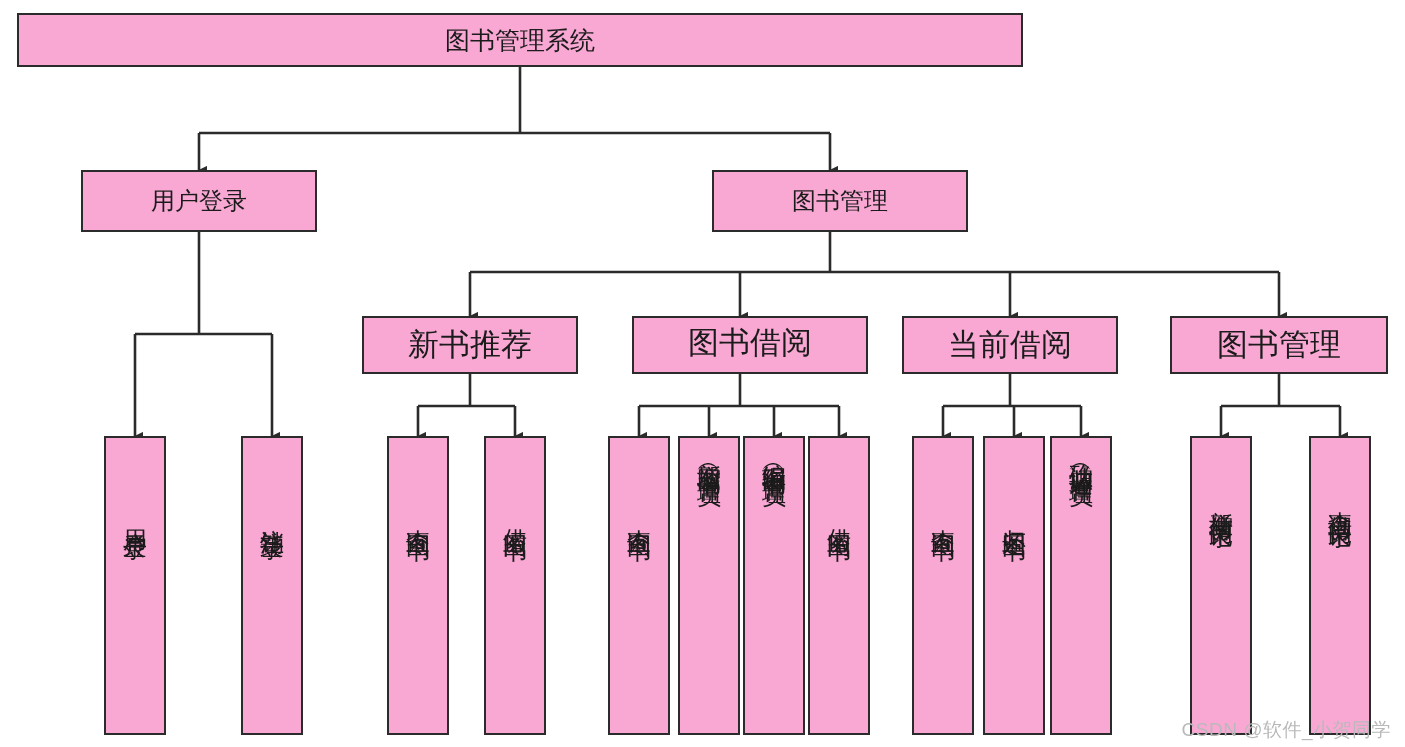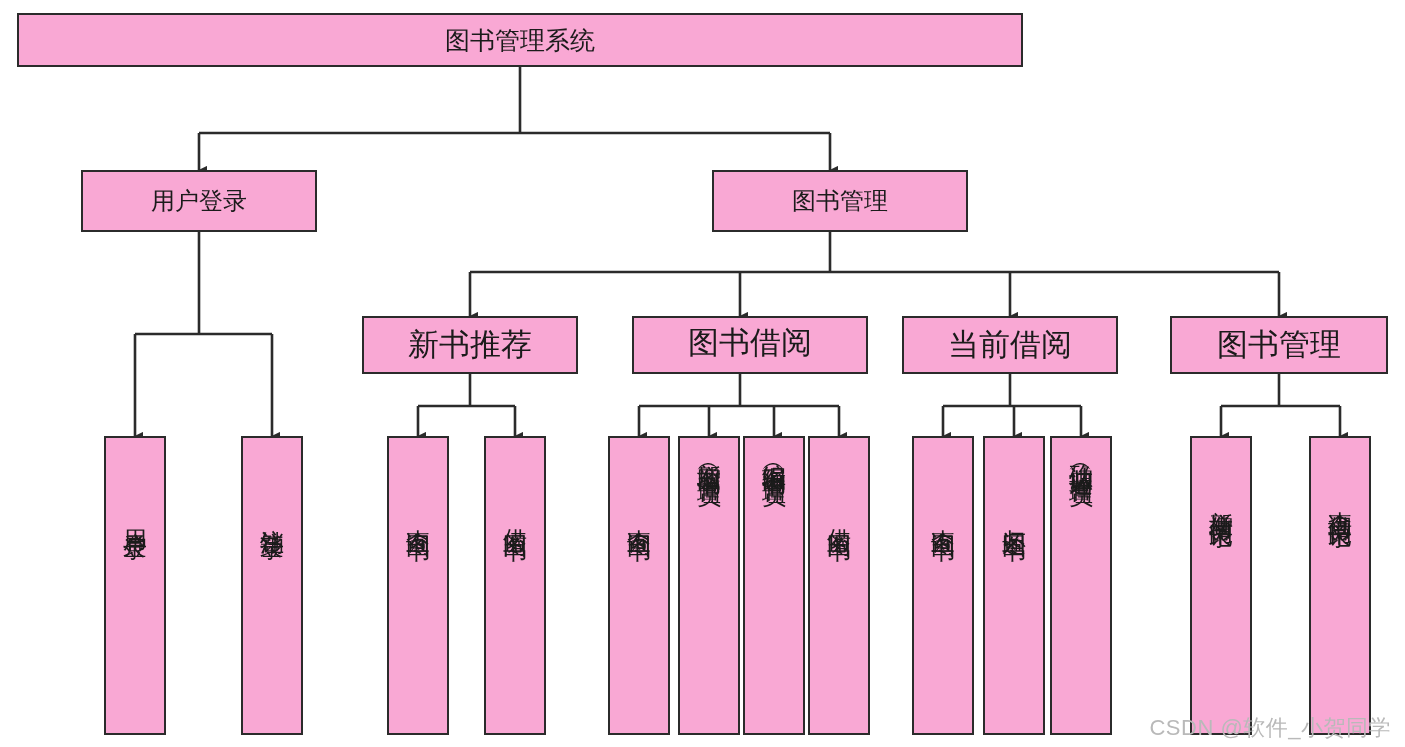--- a/index.html
+++ b/index.html
@@ -64,21 +64,21 @@
   .node-leaf.leaf-mid .node-label {
     margin-top: 66px;
   }
   .node-leaf.leaf-mid2 .node-label {
     margin-top: 48px;
   }
   .watermark {
     position: absolute;
     right: 14px;
     bottom: 4px;
-    font-size: 22px;
+    font-size: 19px;
     color: #b9b9b9;
     white-space: nowrap;
     letter-spacing: 0.5px;
   }
 </style>
 </head>
 <body>
 
 <div id="diagram-root">
 

